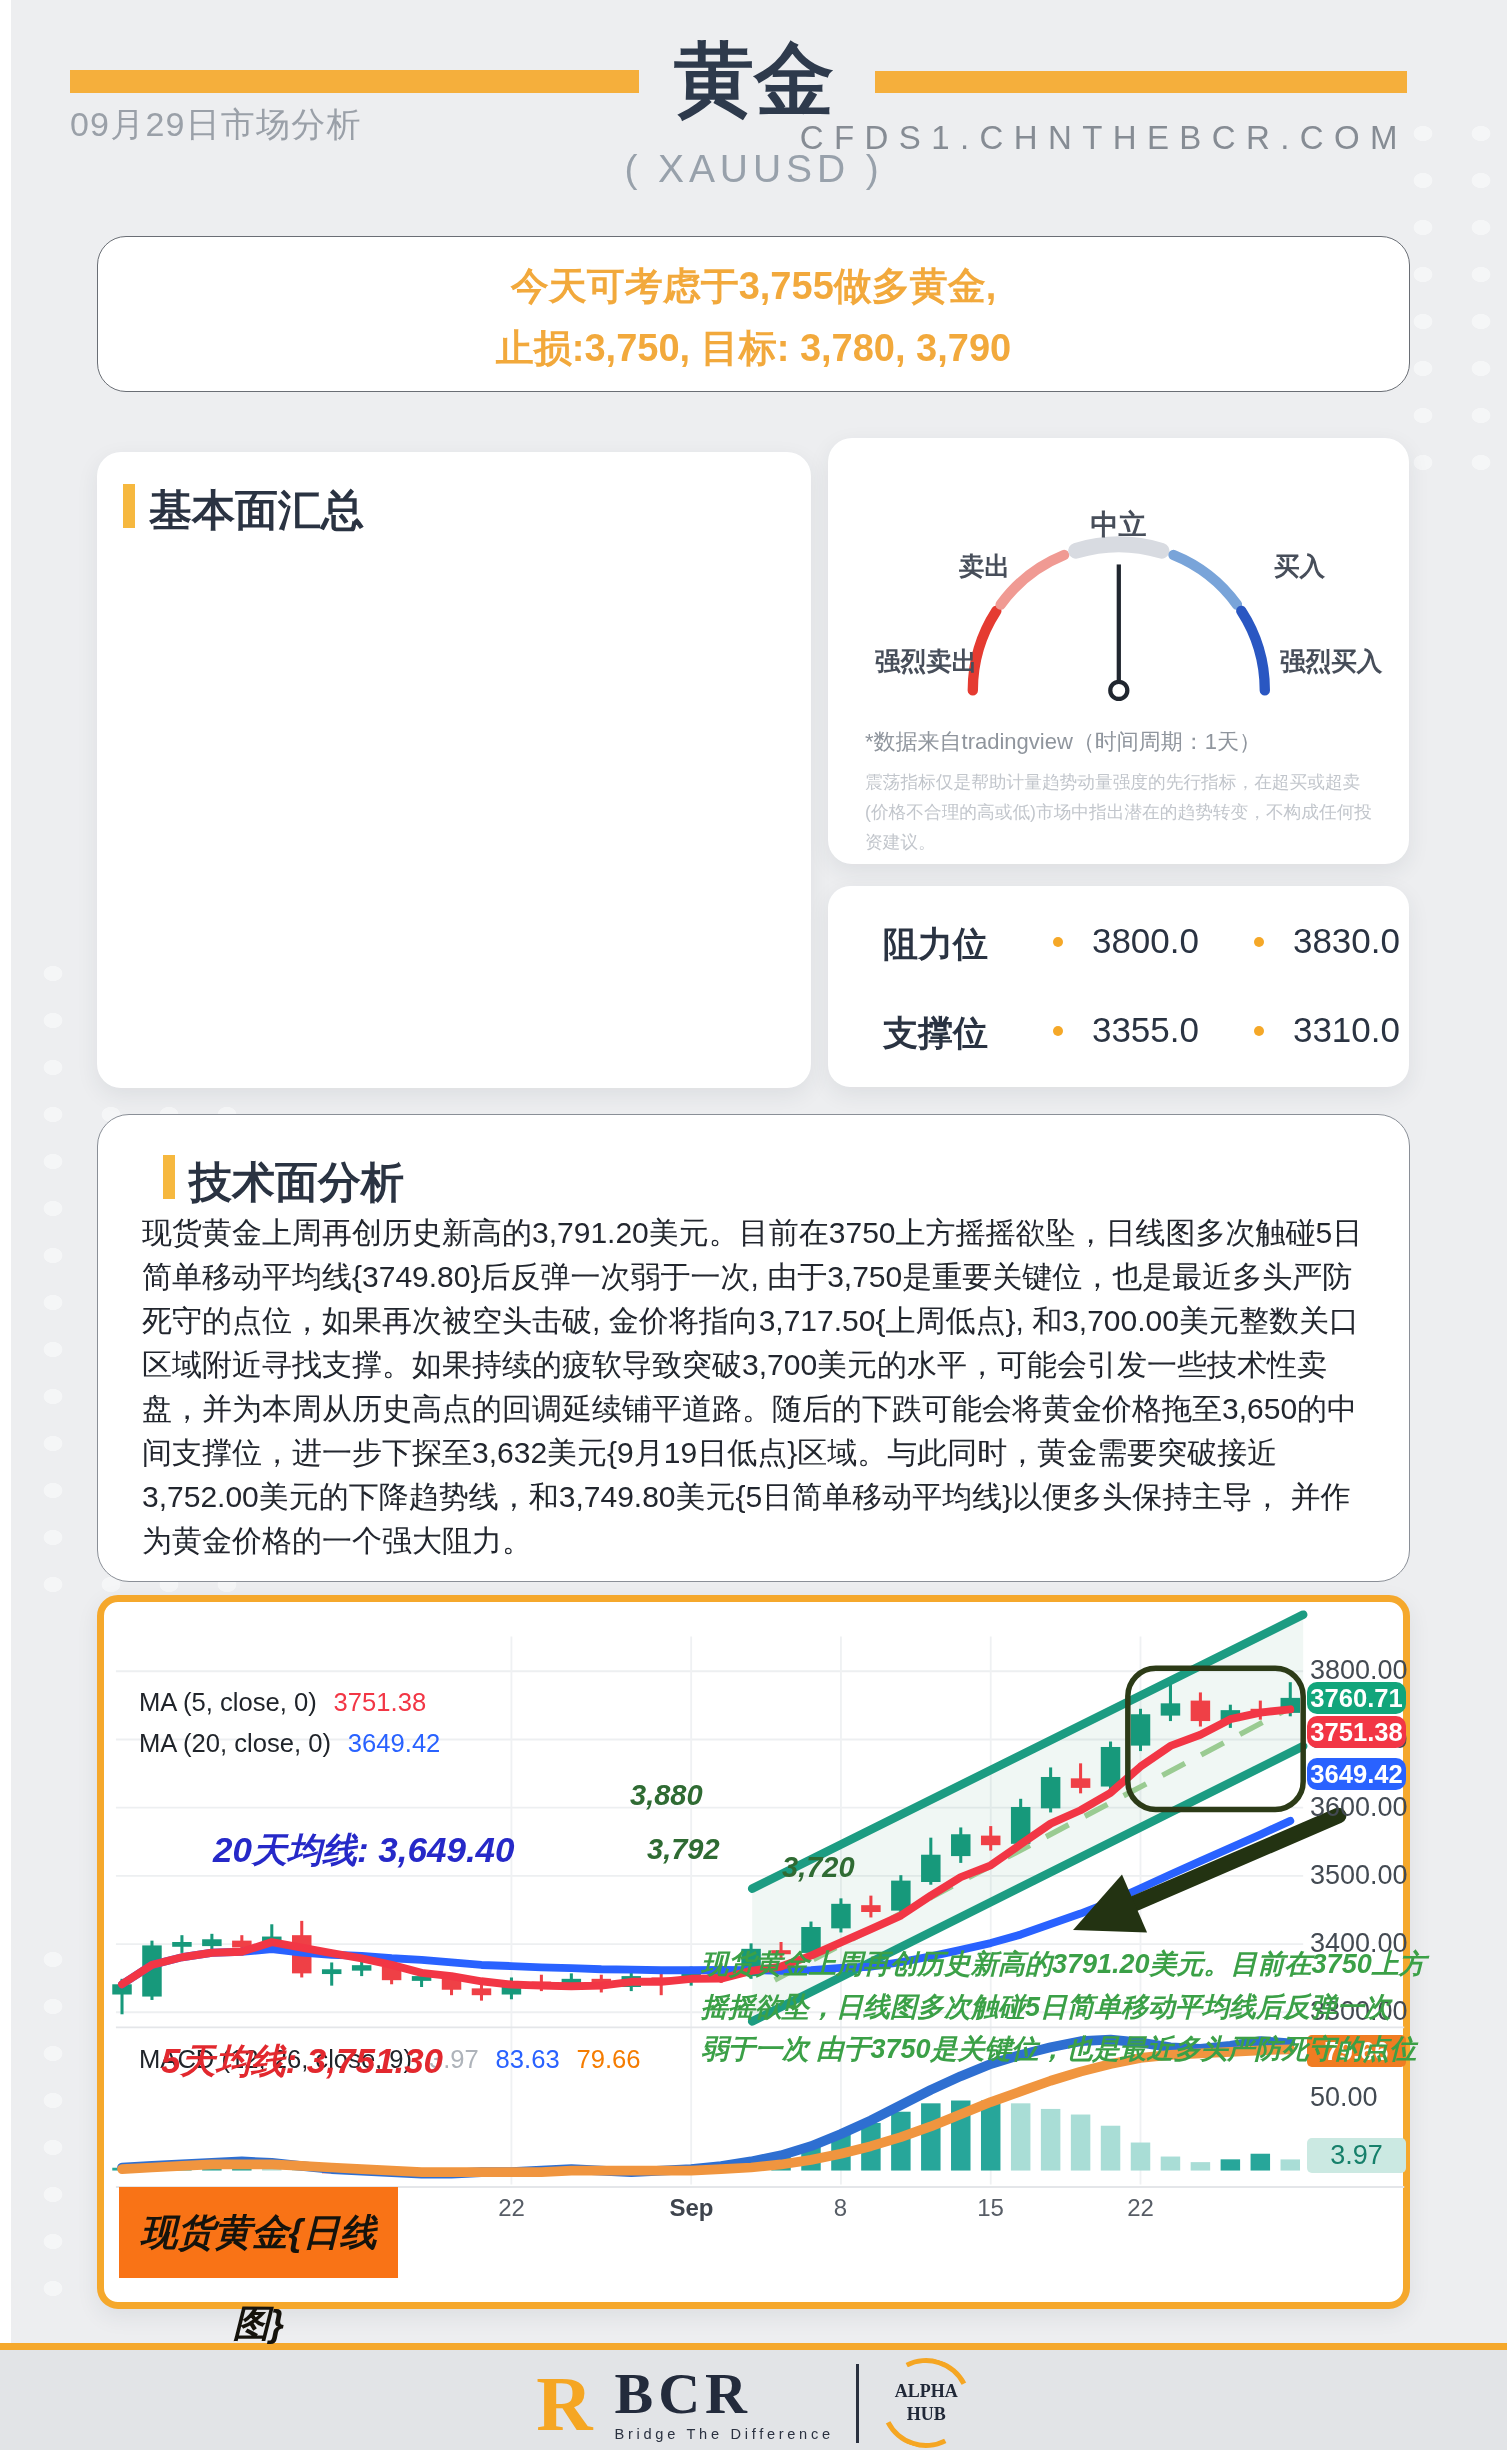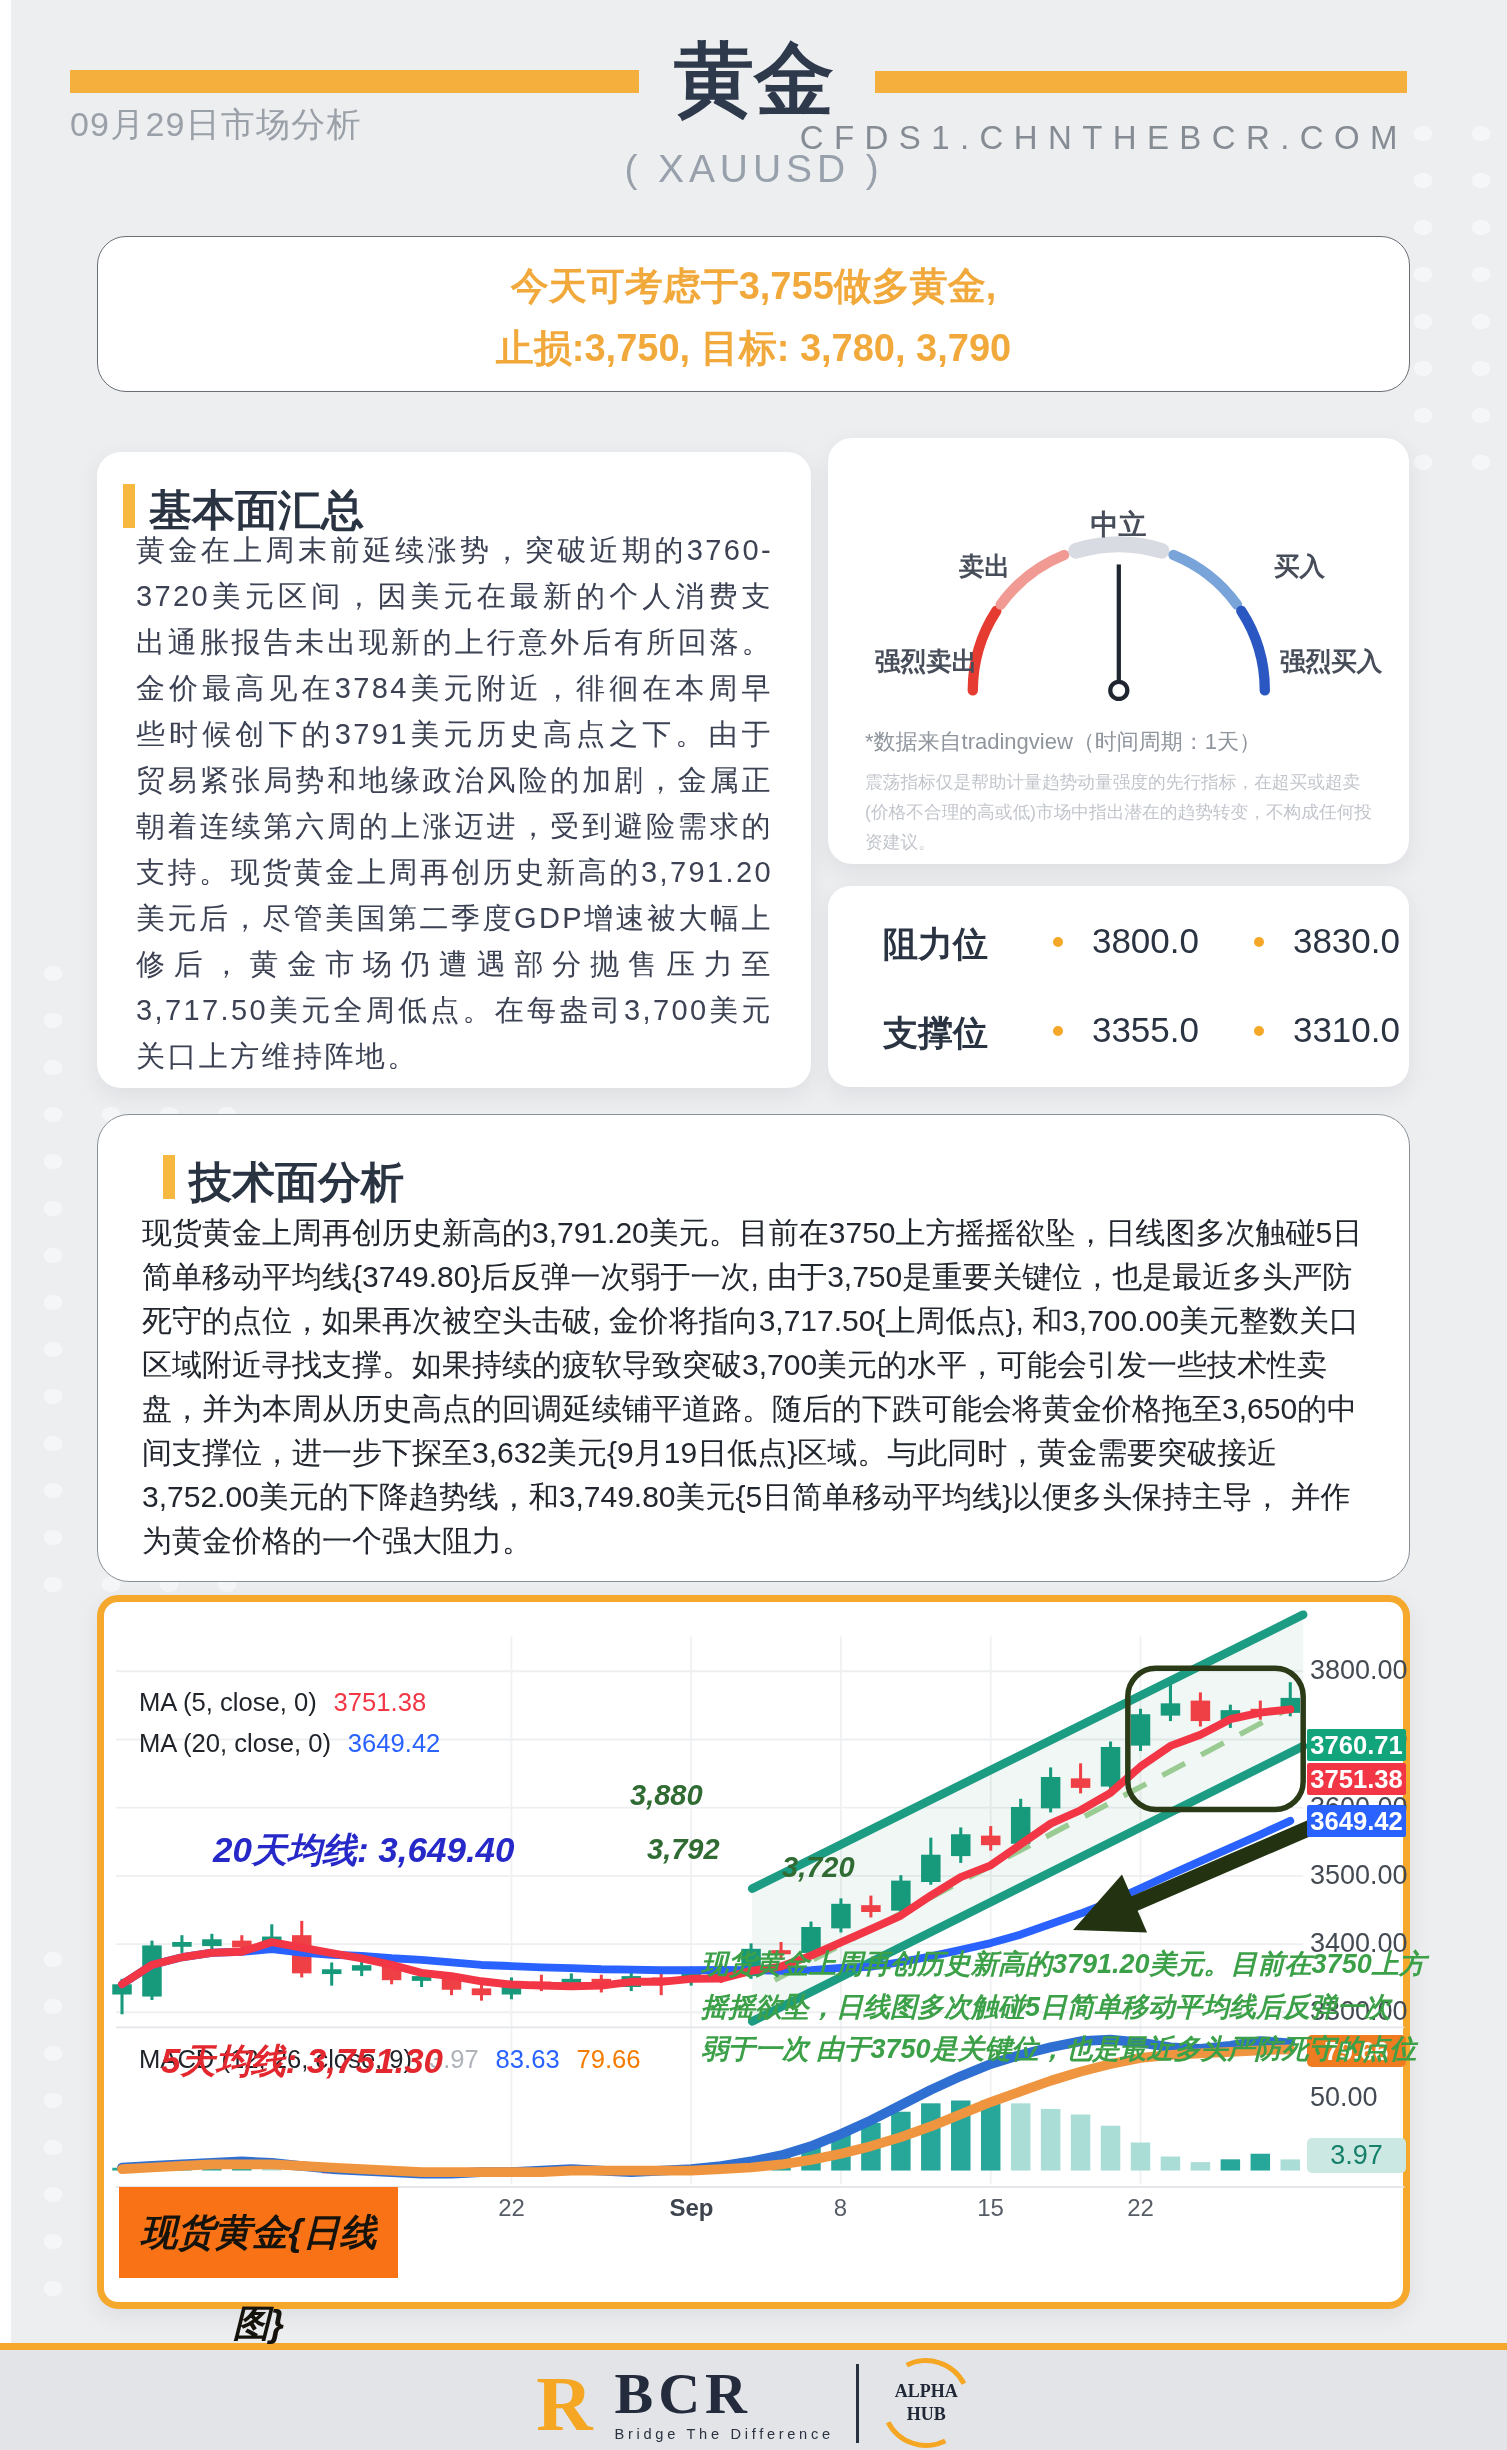--- a/index.html
+++ b/index.html
@@ -66,22 +66,22 @@
   .legend-row{font-size:25.6px;color:#20242A;white-space:nowrap;}
   .legend-row span{margin-right:9.7px;}
   .lg-teal{color:#2AA79A;} .lg-green{color:#0A9950;}
   .lg-red{color:#F23645;} .lg-blue{color:#2962FF;}
   .lg-gray{color:#AEB3BA;} .lg-orange{color:#F57C00;}
   .legend1{left:139px;top:1644px;}
   .legend2{left:139px;top:1688px;}
   .legend3{left:139px;top:1729px;}
   .yl{left:1310px;font-size:27px;color:#434A52;z-index:6;}
   .yl0{top:1655px;}.yl1{top:1724px;}.yl2{top:1792px;}.yl3{top:1860px;}.yl4{top:1928px;}.yl5{top:1996px;}
-  .pbadge{left:1307px;width:99px;height:32px;border-radius:2px;color:#fff;font-size:25.6px;font-weight:bold;
-          text-align:center;line-height:32px;z-index:7;margin-top:47px;}
+  .pbadge{left:1307px;width:99px;height:32px;border-radius:10px;color:#fff;font-size:25.6px;font-weight:bold;
+          text-align:center;line-height:32px;z-index:7;}
   .pb-c{top:1682px;background:#12A57B;} .pb-m5{top:1716px;background:#F23645;} .pb-m20{top:1758px;background:#2962FF;}
   .macd-legend{left:139px;top:2045px;}
   .mbadge-sig{left:1307px;top:2035px;width:99px;height:32px;background:#F07C22;border-radius:4.9px;color:#fff;
               font-size:25.6px;font-weight:bold;text-align:center;line-height:32px;z-index:7;}
   .mlab-mid{left:1310px;top:2082px;font-size:27px;color:#434A52;}
   .mbadge-hist{left:1307px;top:2138px;width:99px;height:35px;background:#CBE9E2;border-radius:4.9px;color:#17806B;
                font-size:27px;text-align:center;line-height:35px;z-index:7;}
   .xl{top:2194px;width:73px;text-align:center;font-size:24px;color:#575D66;z-index:6;}
   .xl0{left:475px;}.xl1{left:655px;font-weight:bold;color:#3E444D;}.xl2{left:804px;}.xl3{left:954px;}.xl4{left:1104px;}
   .hand{font-style:italic;font-weight:bold;}
@@ -127,21 +127,20 @@
   <div class="abs site-url">CFDS1.CHNTHEBCR.COM</div>
 
   <div class="abs trade-card">
     <div class="trade-line l1">今天可考虑于3,755做多黄金,</div>
     <div class="trade-line l2">止损:3,750, 目标: 3,780,  3,790</div>
   </div>
 
   <div class="card fund-card">
     <div class="sec-bar"></div>
     <div class="sec-head">基本面汇总</div>
-    <div class="fund-body">黄金在上周末前延续涨势，突破近期的3760-3720美元区间，因美元在最新的个人消费支出通胀报告未出现新的上行意外后有所回落。金价最高见在3784美元附近，徘徊在本周早些时候创下的3791美元历史高点之下。由于贸易紧张局势和地缘政治风险的加剧，金属正朝着连续第六周的上涨迈进，受到避险需求的支持。现货黄金上周再创历史新高的3,791.20美元后，尽管美国第二季度GDP增速被大幅上修后，黄金市场仍遭遇部分抛售压力至3,717.50美元全周低点。在每盎司3,700美元关口上方维持阵地。</div>
   </div>
 
   <div class="card gauge-card">
     <svg class="gauge-svg" viewBox="0 0 955 400">
       <path d="M 238 365 A 240 240 0 0 1 276.7 234.3" fill="none" stroke="#E53B31" stroke-width="17" stroke-linecap="round"></path>
       <path d="M 283.8 224 A 240 240 0 0 1 388.1 142.5" fill="none" stroke="#F09A93" stroke-width="17" stroke-linecap="round"></path>
       <path d="M 407.8 135.5 A 240 240 0 0 1 548.2 135.5" fill="none" stroke="#D8DBE1" stroke-width="26" stroke-linecap="round"></path>
       <path d="M 567.9 142.5 A 240 240 0 0 1 672.2 224" fill="none" stroke="#79A4D9" stroke-width="17" stroke-linecap="round"></path>
       <path d="M 679.3 234.3 A 240 240 0 0 1 718 365" fill="none" stroke="#2A57C2" stroke-width="17" stroke-linecap="round"></path>
       <line x1="478" y1="365" x2="478" y2="158" stroke="#20262F" stroke-width="7"></line>

